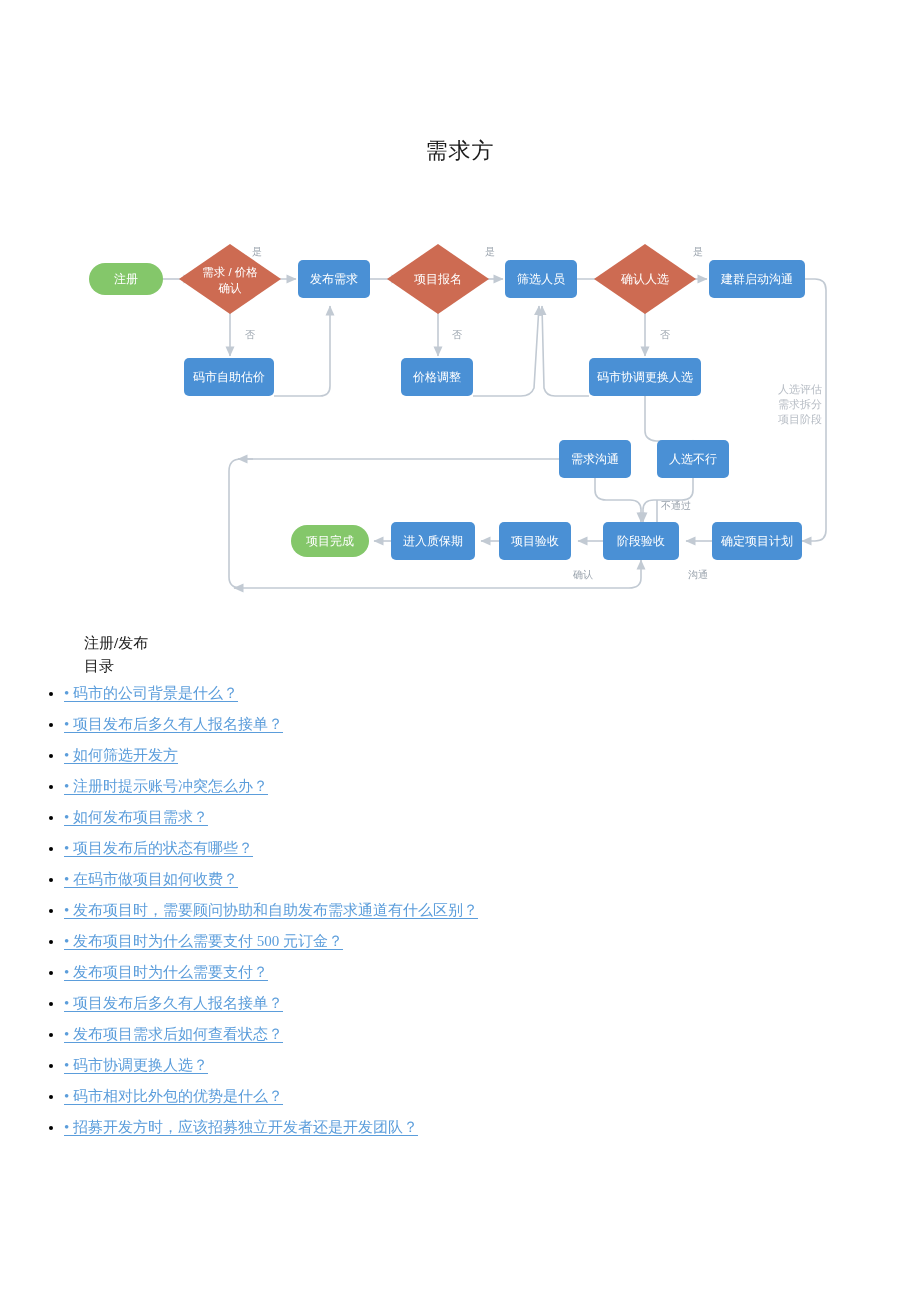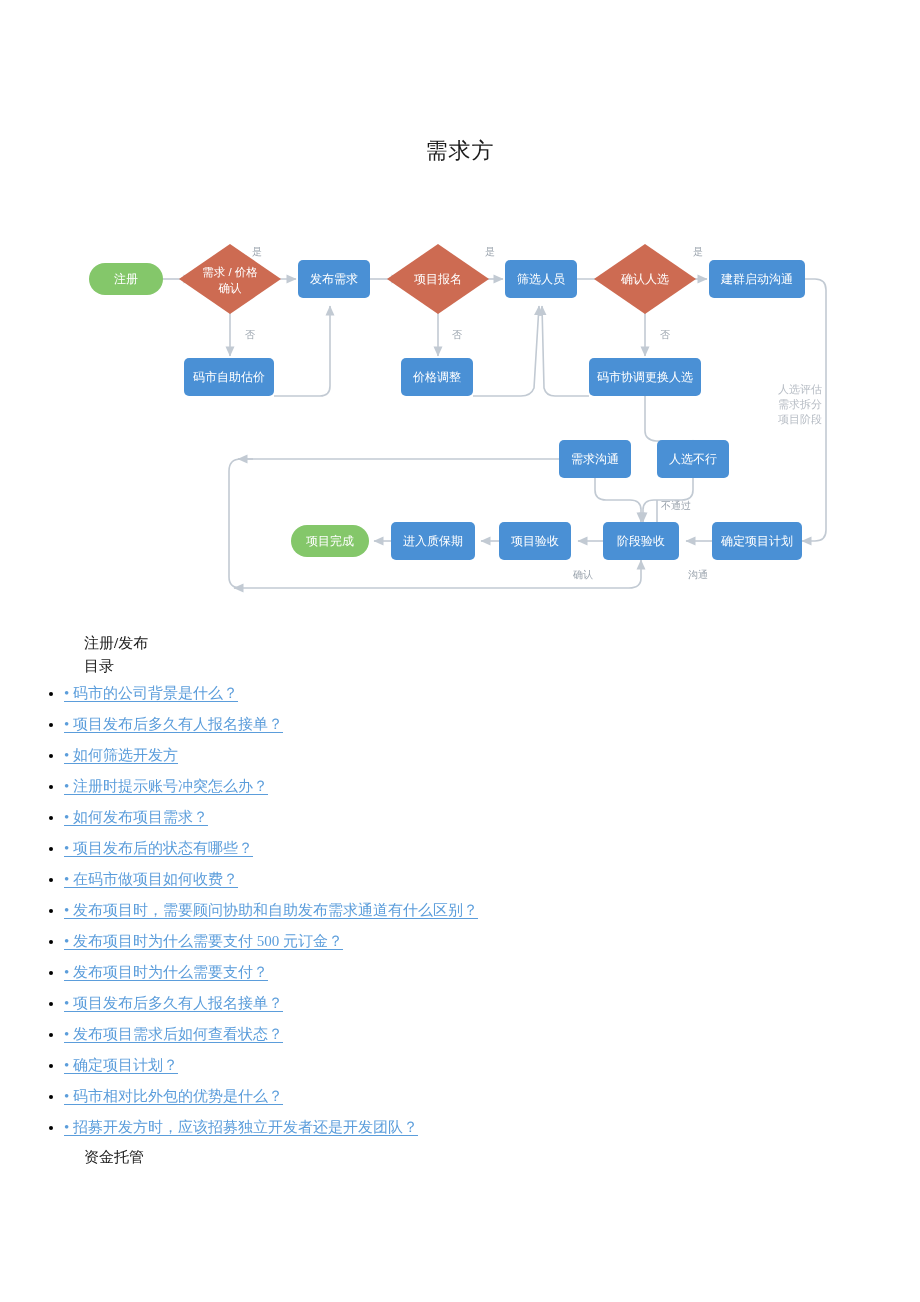--- a/index.html
+++ b/index.html
@@ -251,21 +251,20 @@
       <li><a href="#">• 如何筛选开发方</a></li>
       <li><a href="#">• 注册时提示账号冲突怎么办？</a></li>
       <li><a href="#">• 如何发布项目需求？</a></li>
       <li><a href="#">• 项目发布后的状态有哪些？</a></li>
       <li><a href="#">• 在码市做项目如何收费？</a></li>
       <li><a href="#">• 发布项目时，需要顾问协助和自助发布需求通道有什么区别？</a></li>
       <li><a href="#">• 发布项目时为什么需要支付 500 元订金？</a></li>
       <li><a href="#">• 发布项目时为什么需要支付？</a></li>
       <li><a href="#">• 项目发布后多久有人报名接单？</a></li>
       <li><a href="#">• 发布项目需求后如何查看状态？</a></li>
-      <li><a href="#">• 确定项目计划？</a></li>
+      <li><a href="#">• 码市协调更换人选？</a></li>
       <li><a href="#">• 码市相对比外包的优势是什么？</a></li>
       <li><a href="#">• 招募开发方时，应该招募独立开发者还是开发团队？</a></li>
     </ul>
 
-    <div id="tail-line">资金托管</div>
   </div>
 
 </div>
 
 </body></html>

